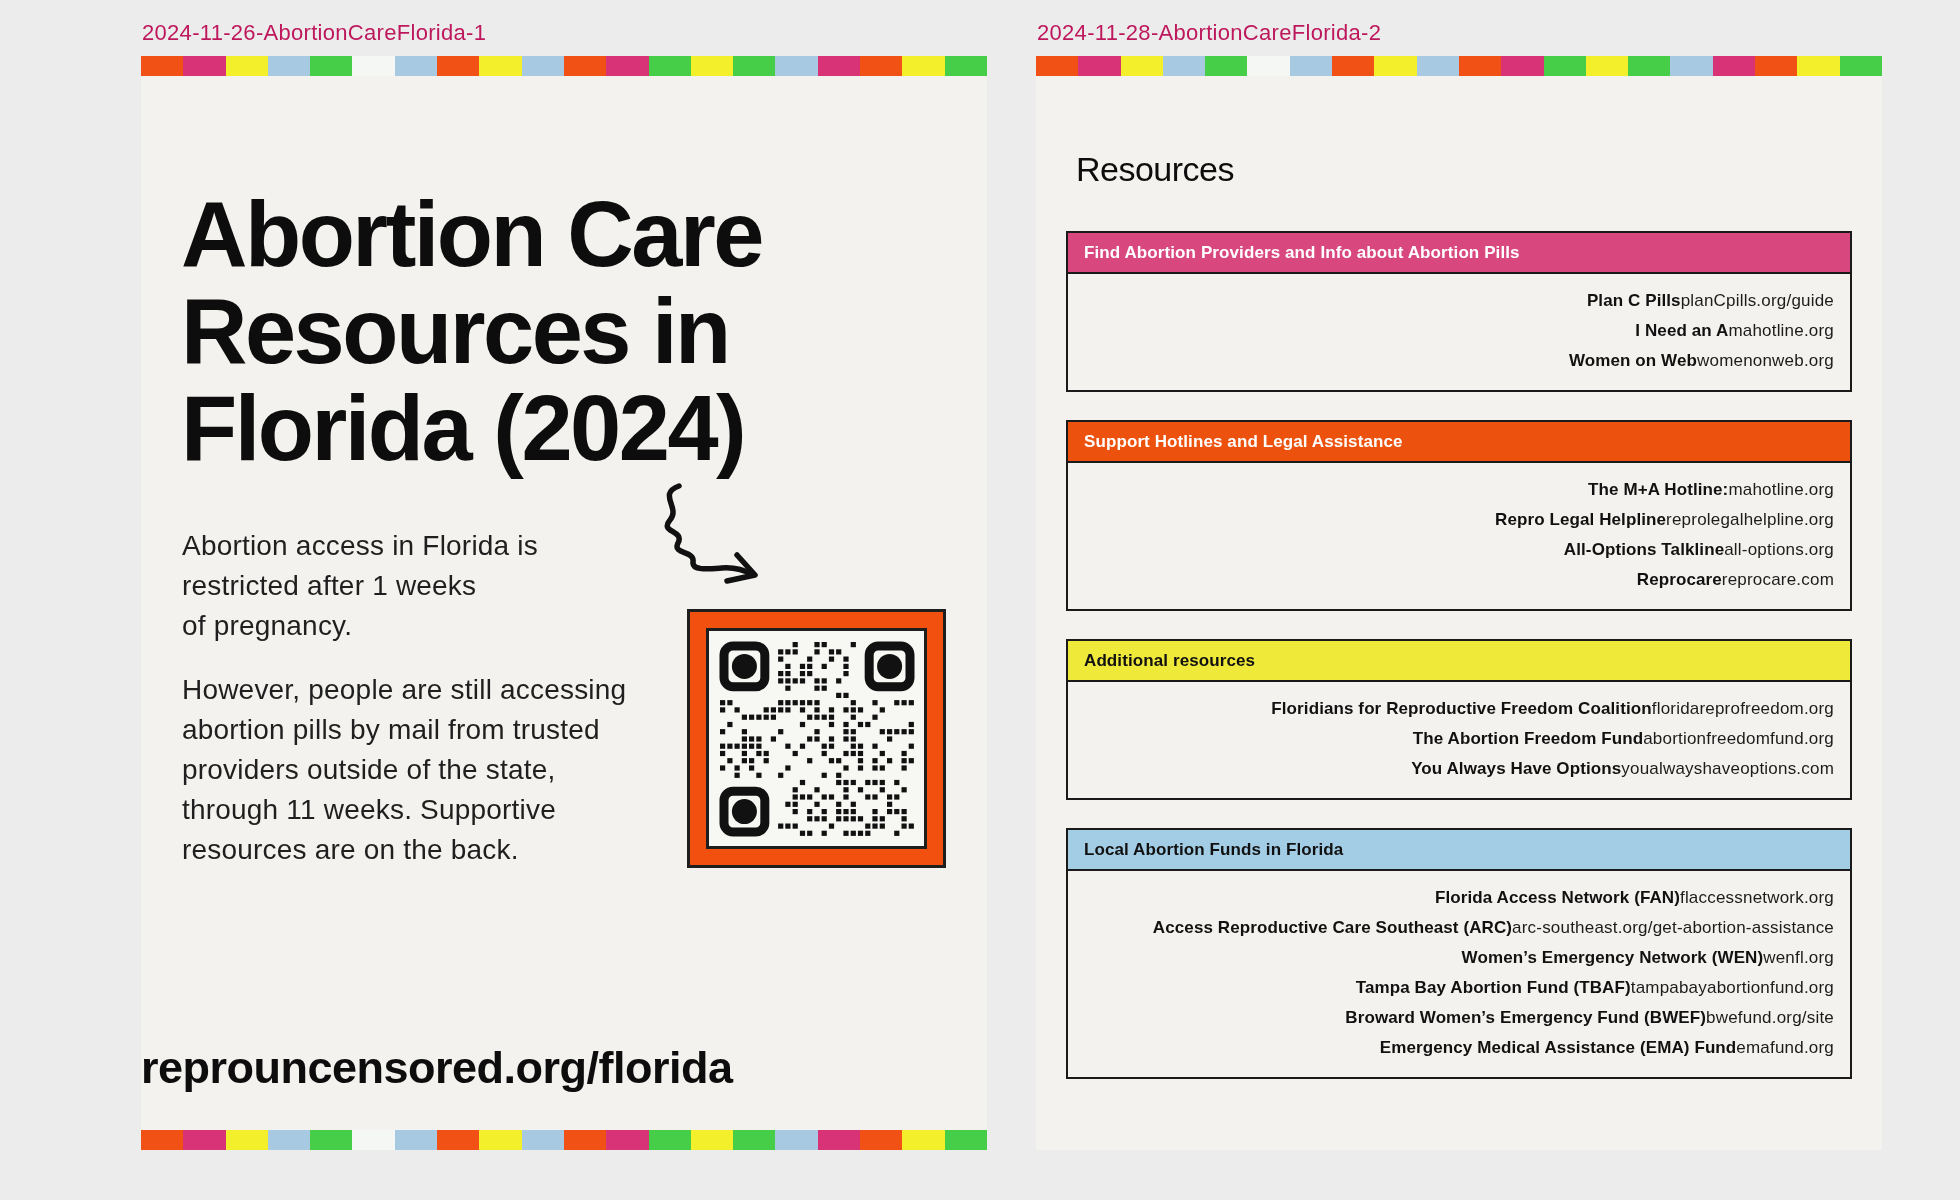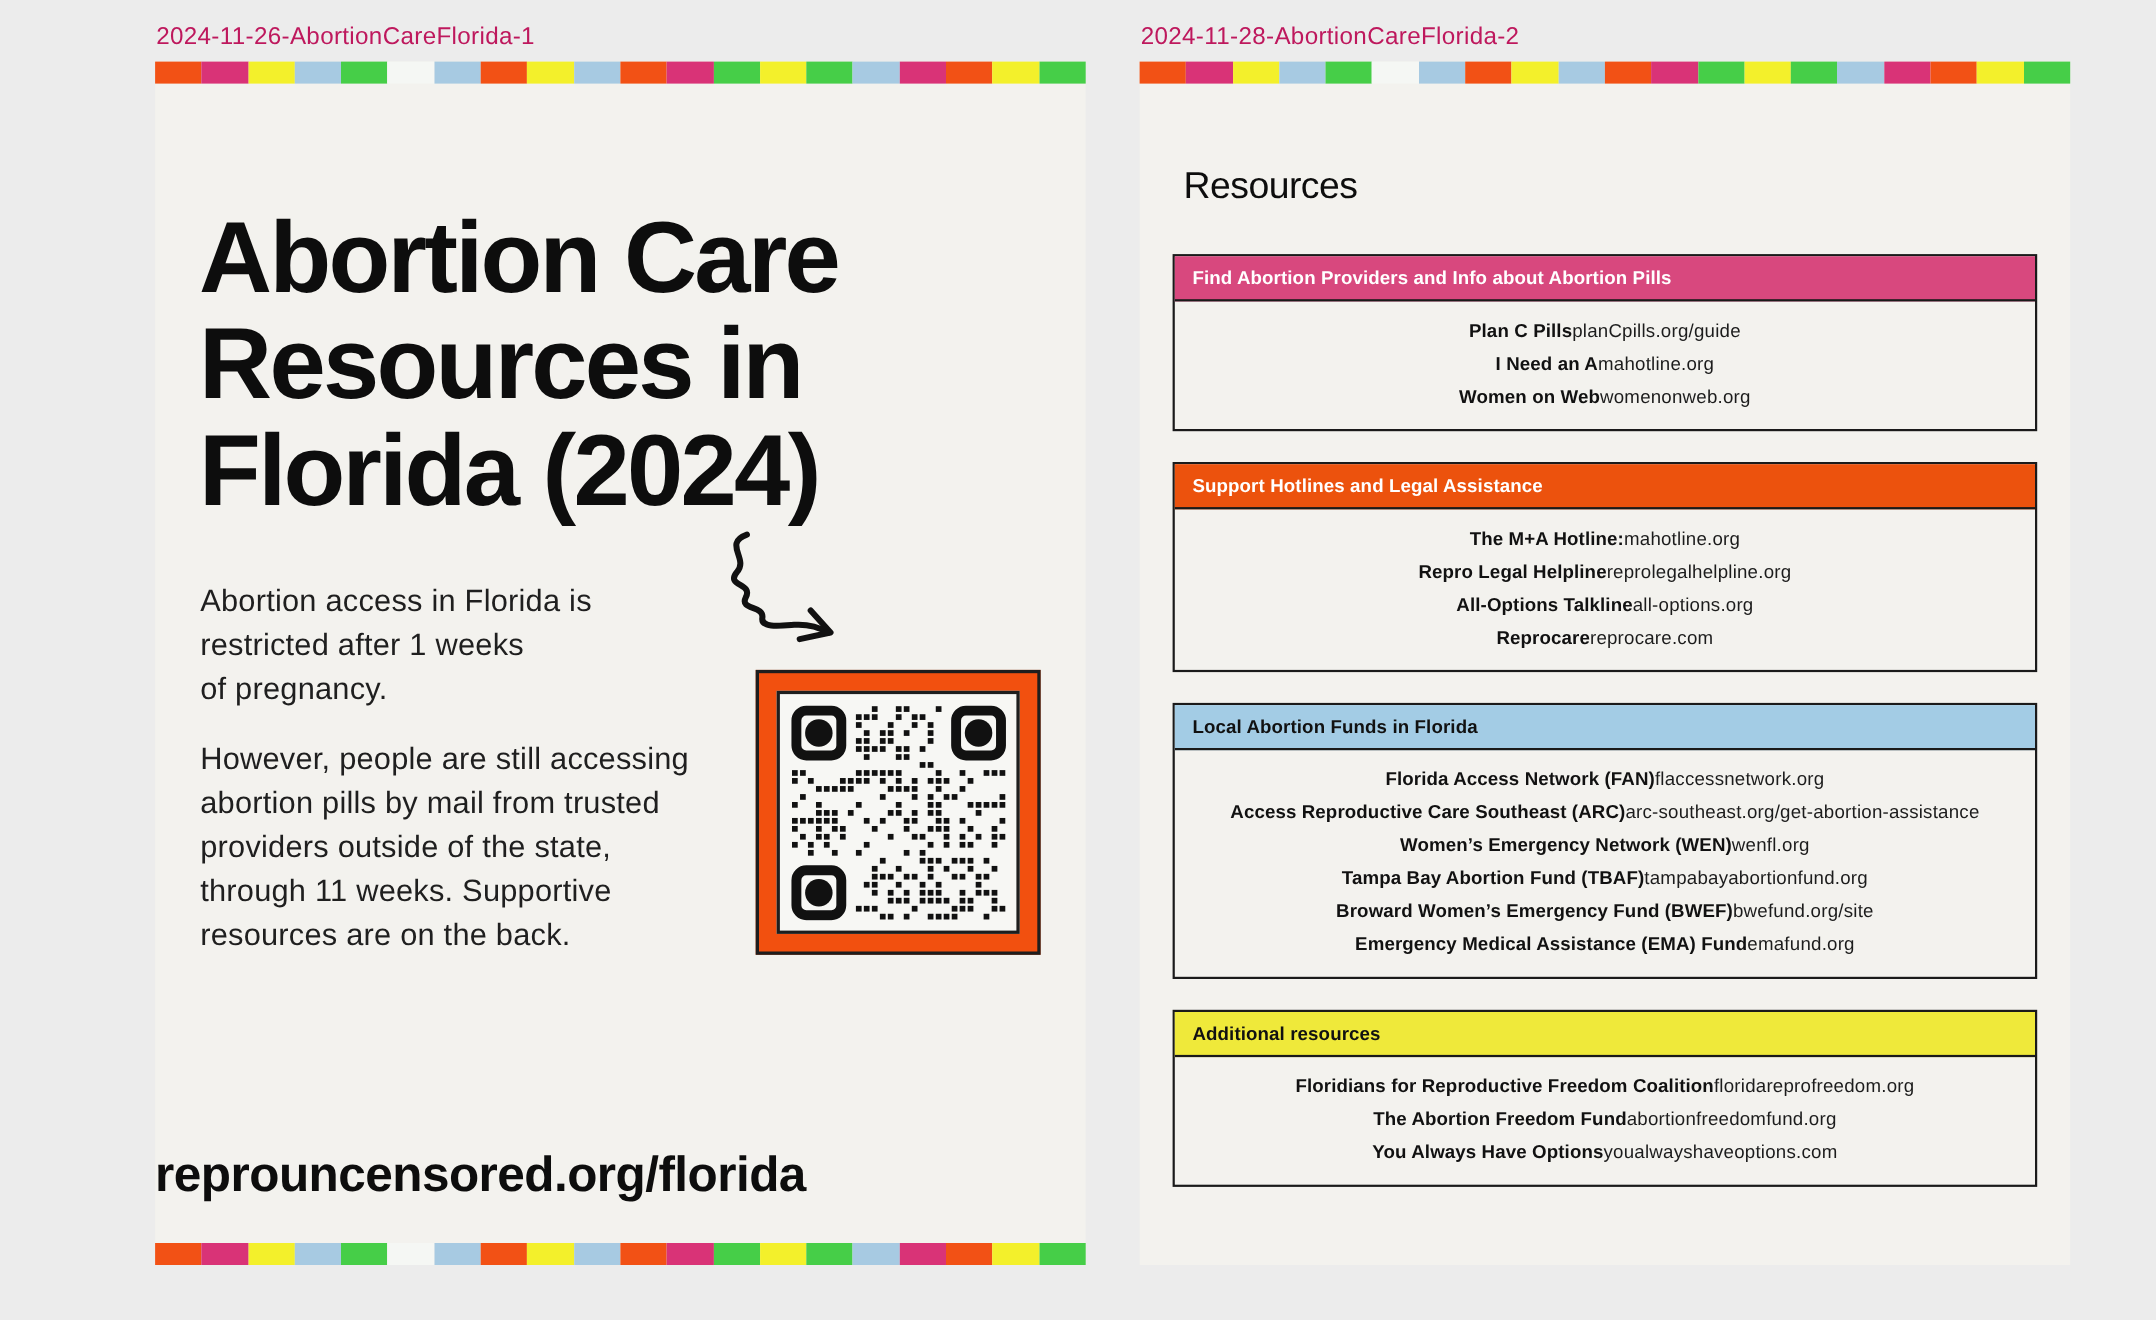--- a/index.html
+++ b/index.html
@@ -72,21 +72,21 @@
   .res-table{
     box-sizing:border-box;border:2.5px solid #1A1A1A;
     margin-bottom:28px;background:#F3F2EE;
   }
   .res-header{
     padding:9px 16px;border-bottom:2.5px solid #1A1A1A;
     font-size:17px;line-height:21px;font-weight:800;letter-spacing:.1px;
   }
   .res-body{padding:12px 16px 14px}
   .res-row{
-    display:flex;justify-content:center;align-items:baseline;
+    display:flex;justify-content:flex-end;align-items:baseline;
     font-size:17px;line-height:30px;
   }
   .res-label{font-weight:800;letter-spacing:.1px;white-space:nowrap}
   .res-value{font-weight:400;color:#1C1C1C;white-space:nowrap;letter-spacing:.2px}
 </style>
 </head>
 <body>
 
 <div class="page-label label-1">2024-11-26-AbortionCareFlorida-1</div>
 <div class="page-label label-2">2024-11-28-AbortionCareFlorida-2</div>
@@ -459,20 +459,40 @@
   </div>
 
   <div class="res-row">
     <span class="res-label">Reprocare</span>
     <span class="res-value">reprocare.com</span>
   </div>
 </div>
   </div>
 
   <div class="res-table">
+    <div class="res-header" style="background: rgb(239, 233, 58); color: rgb(17, 17, 17);">Additional resources</div>
+    <div class="res-body">
+  <div class="res-row">
+    <span class="res-label">Floridians for Reproductive Freedom Coalition</span>
+    <span class="res-value">floridareprofreedom.org</span>
+  </div>
+
+  <div class="res-row">
+    <span class="res-label">The Abortion Freedom Fund</span>
+    <span class="res-value">abortionfreedomfund.org</span>
+  </div>
+
+  <div class="res-row">
+    <span class="res-label">You Always Have Options</span>
+    <span class="res-value">youalwayshaveoptions.com</span>
+  </div>
+</div>
+  </div>
+
+  <div class="res-table">
     <div class="res-header" style="background: rgb(163, 204, 229); color: rgb(17, 17, 17);">Local Abortion Funds in Florida</div>
     <div class="res-body">
   <div class="res-row">
     <span class="res-label">Florida Access Network (FAN)</span>
     <span class="res-value">flaccessnetwork.org</span>
   </div>
 
   <div class="res-row">
     <span class="res-label">Access Reproductive Care Southeast (ARC)</span>
     <span class="res-value">arc-southeast.org/get-abortion-assistance</span>
@@ -492,34 +512,14 @@
     <span class="res-label">Broward Women’s Emergency Fund (BWEF)</span>
     <span class="res-value">bwefund.org/site</span>
   </div>
 
   <div class="res-row">
     <span class="res-label">Emergency Medical Assistance (EMA) Fund</span>
     <span class="res-value">emafund.org</span>
   </div>
 </div>
   </div>
-
-  <div class="res-table">
-    <div class="res-header" style="background: rgb(239, 233, 58); color: rgb(17, 17, 17);">Additional resources</div>
-    <div class="res-body">
-  <div class="res-row">
-    <span class="res-label">Floridians for Reproductive Freedom Coalition</span>
-    <span class="res-value">floridareprofreedom.org</span>
-  </div>
-
-  <div class="res-row">
-    <span class="res-label">The Abortion Freedom Fund</span>
-    <span class="res-value">abortionfreedomfund.org</span>
-  </div>
-
-  <div class="res-row">
-    <span class="res-label">You Always Have Options</span>
-    <span class="res-value">youalwayshaveoptions.com</span>
-  </div>
-</div>
-  </div>
 </div>
 </section>
 
 </body></html>

